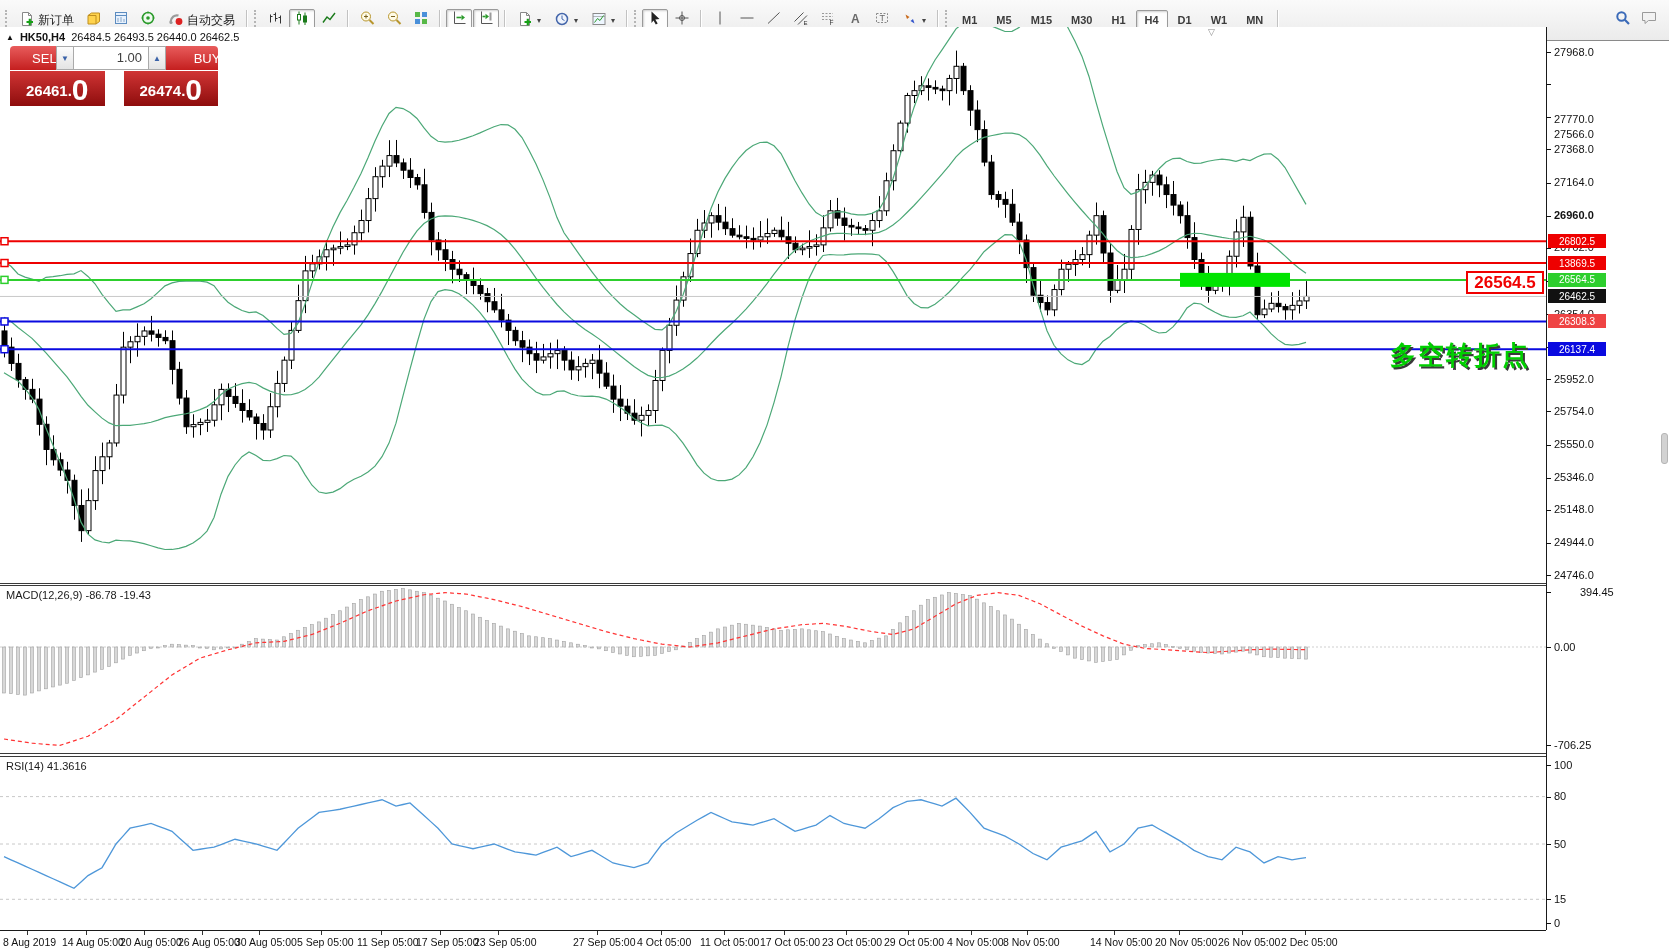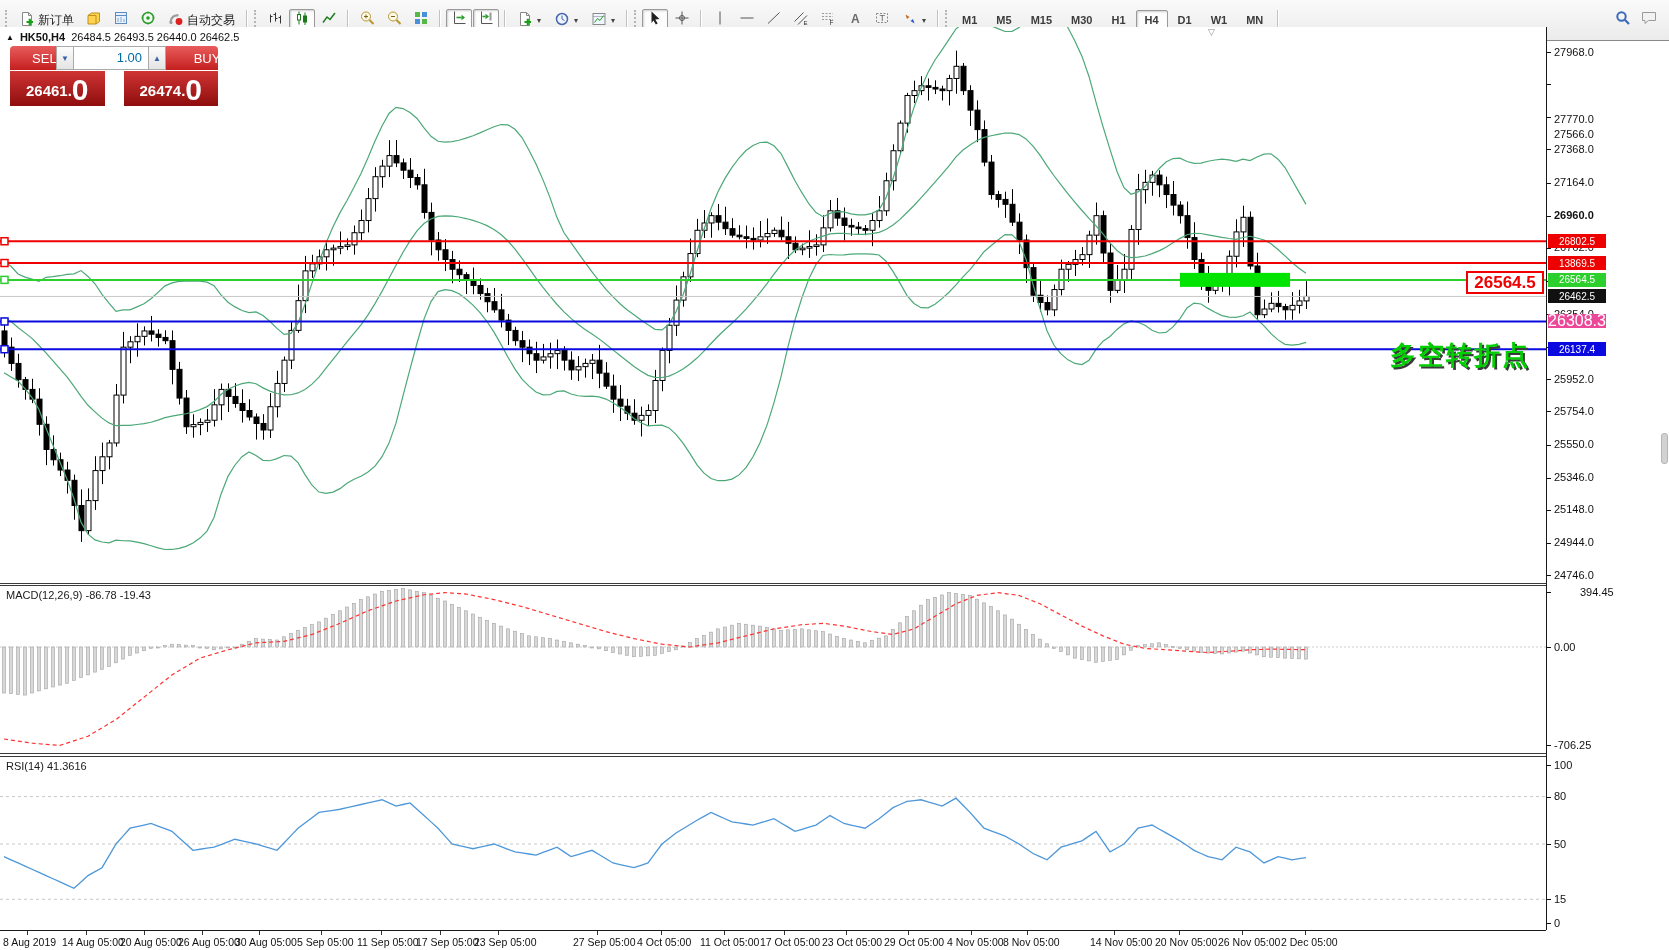--- a/index.html
+++ b/index.html
@@ -44,21 +44,21 @@
   
   #oneclick { position:absolute; left:10px; top:46px; width:208px; }
   #oc-row1 { display:flex; height:24px; }
   .oc-btn { color:#fff; font-size:13px; font-weight:normal; display:flex; align-items:center; justify-content:center;
     background:linear-gradient(#e85c5c,#c41f1f);padding-left:30px; }
   #oc-sell-btn { width:46px; border-radius:4px 0 0 0; }
   #oc-buy-btn { width:52px; border-radius:0 4px 0 0; }
   .oc-spin { width:18px; background:linear-gradient(#fcfcfc,#e4e4e4); border:1px solid #aaa; color:#3a62a8;
     font-size:8px; display:flex; align-items:center; justify-content:center; }
   #oc-vol { width:74px; background:#fff; border-top:1px solid #aaa; border-bottom:1px solid #aaa;
-    font-size:13px; color:#0369a1; text-align:right; padding:0 6px 0 0; line-height:22px; }
+    font-size:13px; color:#404040; text-align:right; padding:0 6px 0 0; line-height:22px; }
   #oc-row2 { display:flex; gap:19px; margin-top:1px; height:35px; }
   .oc-price { flex:1; background:linear-gradient(#d03434,#8e0d0d); color:#fff; display:flex;
     align-items:flex-end; justify-content:center; padding-bottom:2px; }
   .oc-price .small { font-size:15px; font-weight:bold; line-height:26px; }
   .oc-price .big { font-size:30px; font-weight:bold; line-height:28px; }
 
   
   #boxed-price { position:absolute; left:1466px; top:271px; width:78px; height:23px; border:2px solid #f00000;
     background:#fff; color:#f00000; font-size:17px; font-weight:bold; display:flex; align-items:center; justify-content:center; }
   #cn-note { position:absolute; left:1390px; top:338px; font-size:26px; font-weight:bold; color:#00d000;
@@ -939,21 +939,21 @@
       <div style="position: absolute; left: 1546px; top: 509.867px; width: 5px; height: 1px; background: rgb(17, 17, 17);"></div>
       <div class="axis-label" style="position: absolute; left: 1554px; top: 503.367px; font-size: 11px; color: rgb(17, 17, 17); white-space: nowrap;">25148.0</div>
       <div style="position: absolute; left: 1546px; top: 542.989px; width: 5px; height: 1px; background: rgb(17, 17, 17);"></div>
       <div class="axis-label" style="position: absolute; left: 1554px; top: 536.489px; font-size: 11px; color: rgb(17, 17, 17); white-space: nowrap;">24944.0</div>
       <div style="position: absolute; left: 1546px; top: 575.137px; width: 5px; height: 1px; background: rgb(17, 17, 17);"></div>
       <div class="axis-label" style="position: absolute; left: 1554px; top: 568.637px; font-size: 11px; color: rgb(17, 17, 17); white-space: nowrap;">24746.0</div>
       <div style="position: absolute; left: 1548px; top: 234.235px; width: 58px; height: 14px; background: rgb(238, 0, 0); color: rgb(255, 255, 255); font-size: 10px; display: flex; align-items: center; justify-content: center;">26802.5</div>
       <div style="position: absolute; left: 1548px; top: 256.025px; width: 58px; height: 14px; background: rgb(238, 0, 0); color: rgb(255, 255, 255); font-size: 10px; display: flex; align-items: center; justify-content: center;">13869.5</div>
       <div style="position: absolute; left: 1548px; top: 272.878px; width: 58px; height: 14px; background: rgb(45, 207, 45); color: rgb(255, 255, 255); font-size: 10px; display: flex; align-items: center; justify-content: center;">26564.5</div>
       <div style="position: absolute; left: 1548px; top: 289.439px; width: 58px; height: 14px; background: rgb(17, 17, 17); color: rgb(255, 255, 255); font-size: 10px; display: flex; align-items: center; justify-content: center;">26462.5</div>
-      <div style="position: absolute; left: 1548px; top: 314.476px; width: 58px; height: 14px; background: #ec4899; color: rgb(255, 255, 255); font-size: 16px; display: flex; align-items: center; justify-content: center;">26308.3</div>
+      <div style="position: absolute; left: 1548px; top: 314.476px; width: 58px; height: 14px; background: #ef4444; color: rgb(255, 255, 255); font-size: 10px; display: flex; align-items: center; justify-content: center;">26308.3</div>
       <div style="position: absolute; left: 1548px; top: 342.224px; width: 58px; height: 14px; background: rgb(10, 10, 224); color: rgb(255, 255, 255); font-size: 10px; display: flex; align-items: center; justify-content: center;">26137.4</div>
       <div style="position: absolute; left: 1546px; top: 592.014px; width: 5px; height: 1px; background: rgb(17, 17, 17);"></div>
       <div style="position: absolute; left: 1580px; top: 585.514px; font-size: 11px; color: rgb(17, 17, 17);">394.45</div>
       <div style="position: absolute; left: 1546px; top: 647px; width: 5px; height: 1px; background: rgb(17, 17, 17);"></div>
       <div style="position: absolute; left: 1554px; top: 640.5px; font-size: 11px; color: rgb(17, 17, 17);">0.00</div>
       <div style="position: absolute; left: 1546px; top: 745.451px; width: 5px; height: 1px; background: rgb(17, 17, 17);"></div>
       <div style="position: absolute; left: 1554px; top: 738.951px; font-size: 11px; color: rgb(17, 17, 17);">-706.25</div>
       <div style="position: absolute; left: 1546px; top: 765px; width: 5px; height: 1px; background: rgb(17, 17, 17);"></div>
       <div style="position: absolute; left: 1554px; top: 758.5px; font-size: 11px; color: rgb(17, 17, 17);">100</div>
       <div style="position: absolute; left: 1546px; top: 796.6px; width: 5px; height: 1px; background: rgb(17, 17, 17);"></div>

